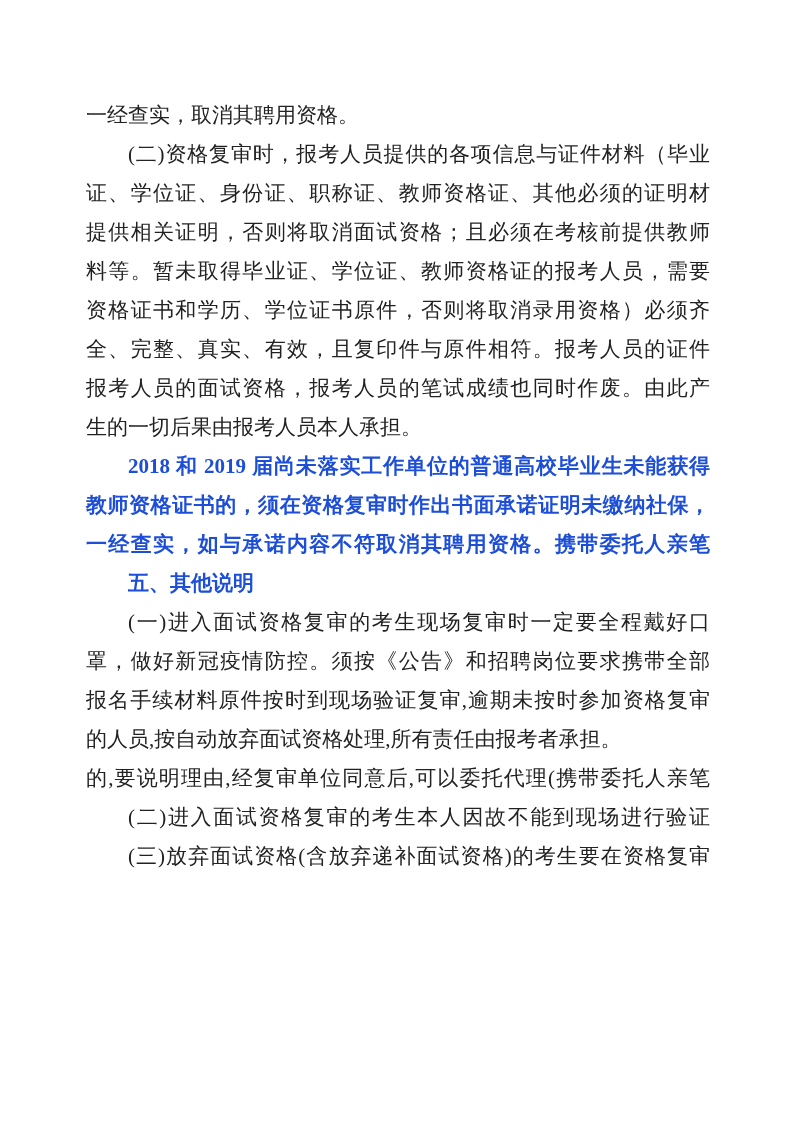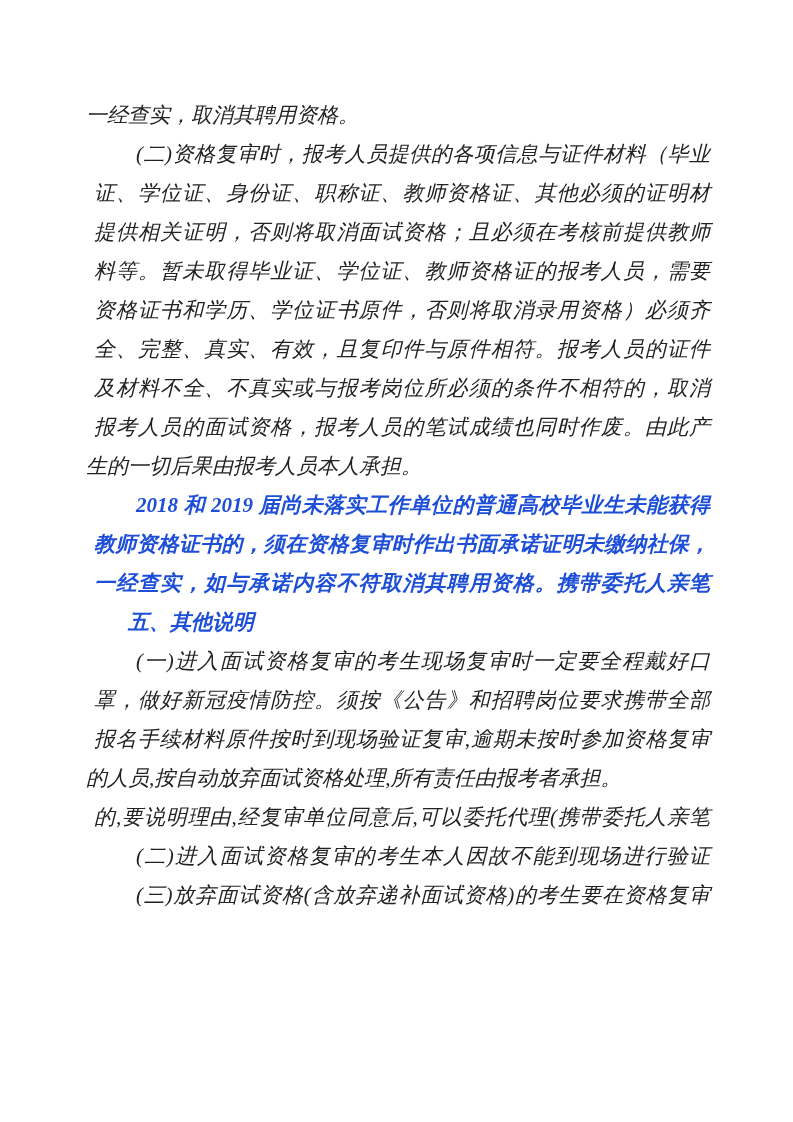--- a/index.html
+++ b/index.html
@@ -7,42 +7,40 @@
     padding: 0;
     background: #ffffff;
   }
   .page {
     position: relative;
     width: 793px;
     height: 1122px;
     background: #ffffff;
     overflow: hidden;
     font-family: "Liberation Serif", "DejaVu Serif", serif;
-    font-style: italic;
   }
   .doc {
     position: absolute;
     left: 86px;
     top: 96px;
     width: 624px;
     font-size: 21px;
     line-height: 39px;
     color: #222222;
     letter-spacing: 0;
   }
   .line {
     height: 39px;
     white-space: normal;
     overflow: visible;
   }
   .line.justify {
     text-align: justify;
     text-align-last: justify;
     text-justify: inter-character;
-    margin-left: 8px;
   }
   .line.indent {
     text-indent: 42px;
   }
   .line.bold {
     font-weight: bold;
     color: #1d4ed8;
   }
 </style>
 </head>
@@ -50,21 +48,20 @@
 
 <div class="page">
   <div class="doc" style="color: rgb(34, 34, 34);">
       <div class="line">一经查实，取消其聘用资格。</div>
       <div class="line justify indent">(二)资格复审时，报考人员提供的各项信息与证件材料（毕业</div>
       <div class="line justify">证、学位证、身份证、职称证、教师资格证、其他必须的证明材</div>
       <div class="line justify">提供相关证明，否则将取消面试资格；且必须在考核前提供教师</div>
       <div class="line justify">料等。暂未取得毕业证、学位证、教师资格证的报考人员，需要</div>
       <div class="line justify">资格证书和学历、学位证书原件，否则将取消录用资格）必须齐</div>
       <div class="line justify">全、完整、真实、有效，且复印件与原件相符。报考人员的证件</div>
-      <div class="line justify">及材料不全、不真实或与报考岗位所必须的条件不相符的，取消</div>
       <div class="line justify">报考人员的面试资格，报考人员的笔试成绩也同时作废。由此产</div>
       <div class="line">生的一切后果由报考人员本人承担。</div>
       <div class="line justify indent bold">2018 和 2019 届尚未落实工作单位的普通高校毕业生未能获得</div>
       <div class="line justify bold">教师资格证书的，须在资格复审时作出书面承诺证明未缴纳社保，</div>
       <div class="line justify bold">一经查实，如与承诺内容不符取消其聘用资格。携带委托人亲笔</div>
       <div class="line indent bold">五、其他说明</div>
       <div class="line justify indent">(一)进入面试资格复审的考生现场复审时一定要全程戴好口</div>
       <div class="line justify">罩，做好新冠疫情防控。须按《公告》和招聘岗位要求携带全部</div>
       <div class="line justify">报名手续材料原件按时到现场验证复审,逾期未按时参加资格复审</div>
       <div class="line">的人员,按自动放弃面试资格处理,所有责任由报考者承担。</div>

